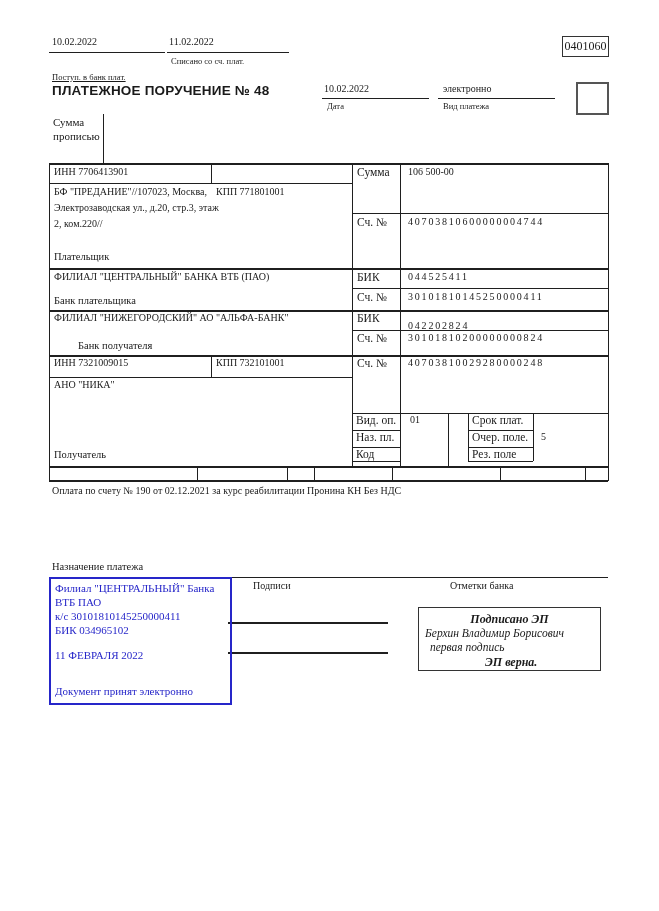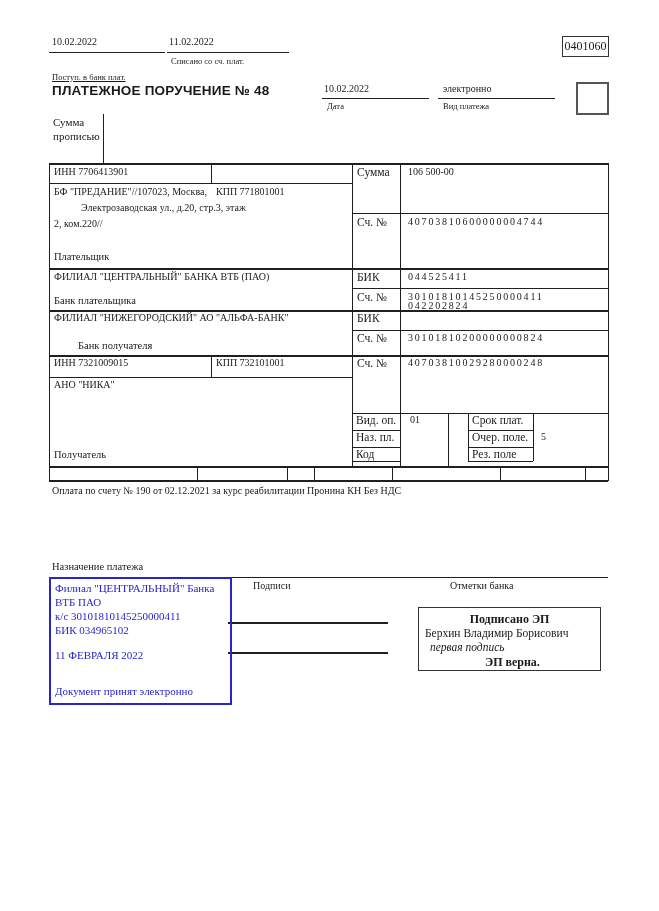--- a/index.html
+++ b/index.html
@@ -16,21 +16,21 @@
   .title{position:absolute;left:52px;top:83px;font-family:"Liberation Sans","DejaVu Sans",sans-serif;
          font-weight:bold;font-size:13.5px;letter-spacing:.2px;white-space:nowrap;}
   .codebox{position:absolute;left:562px;top:36px;width:45px;height:19px;border:1.5px solid #333;
            font-size:12px;text-align:center;line-height:19px;}
   .kindbox{position:absolute;left:576px;top:82px;width:29px;height:29px;border:2px solid #555;}
   .wl{position:absolute;left:53px;top:116px;width:52px;font-size:11px;line-height:13.5px;}
   .stamp{position:absolute;left:49px;top:577px;width:179px;height:124px;border:2px solid #2626c9;
          color:#2626c9;font-size:11px;}
   .stamp div{position:absolute;left:4px;white-space:nowrap;}
   .ep{position:absolute;left:418px;top:607px;width:181px;height:62px;border:1px solid #333;font-size:11.5px;}
-  .ep div{position:absolute;white-space:nowrap;}
+  .ep div{position:absolute;white-space:nowrap;font-style:italic;}
 </style>
 </head>
 <body>
 
 <div class="page">
 
   <div class="t" style="left:52px;top:36px;">10.02.2022</div>
   <div class="hl" style="left:49px;top:52px;width:116px;"></div>
   <div class="sm" style="left:52px;top:72px;text-decoration:underline;">Поступ. в банк плат.</div>
 
@@ -87,36 +87,36 @@
   <div class="vl" style="left:392px;top:466px;height:14px;"></div>
   <div class="vl" style="left:500px;top:466px;height:14px;"></div>
   <div class="vl" style="left:585px;top:466px;height:14px;"></div>
 
   <div class="t" style="left:54px;top:166px;">ИНН 7706413901</div>
   <div class="t" style="left:216px;top:166px;margin-top:20px;">КПП 771801001</div>
   <div class="cl" style="left:357px;top:166px;">Сумма</div>
   <div class="t" style="left:408px;top:166px;">106 500-00</div>
 
   <div class="t" style="left:54px;top:186px;">БФ "ПРЕДАНИЕ"//107023, Москва,</div>
-  <div class="t" style="left:54px;top:202px;margin-left:27px;">Электрозаводская ул., д.20, стр.3, этаж</div>
+  <div class="t" style="left:54px;top:202px;">Электрозаводская ул., д.20, стр.3, этаж</div>
   <div class="t" style="left:54px;top:218px;">2, ком.220//</div>
   <div class="cl" style="left:357px;top:216px;">Сч. №</div>
   <div class="t num" style="left:408px;top:216px;text-align:right;">40703810600000004744</div>
   <div class="fl" style="left:54px;top:251px;">Плательщик</div>
 
   <div class="t" style="left:54px;top:271px;">ФИЛИАЛ "ЦЕНТРАЛЬНЫЙ" БАНКА ВТБ (ПАО)</div>
   <div class="cl" style="left:357px;top:271px;">БИК</div>
   <div class="t num" style="left:408px;top:271px;">044525411</div>
   <div class="cl" style="left:357px;top:291px;">Сч. №</div>
   <div class="t num" style="left:408px;top:291px;">30101810145250000411</div>
   <div class="fl" style="left:54px;top:295px;">Банк плательщика</div>
 
   <div class="t" style="left:54px;top:312px;">ФИЛИАЛ "НИЖЕГОРОДСКИЙ" АО "АЛЬФА-БАНК"</div>
   <div class="cl" style="left:357px;top:312px;">БИК</div>
-  <div class="t num" style="left:408px;top:300px;">042202824</div>
+  <div class="t num" style="left:408px;top:320px;">042202824</div>
   <div class="cl" style="left:357px;top:332px;">Сч. №</div>
   <div class="t num" style="left:408px;top:332px;text-align:right;">30101810200000000824</div>
   <div class="fl" style="left:54px;top:340px;margin-left:24px;">Банк получателя</div>
 
   <div class="t" style="left:54px;top:357px;">ИНН 7321009015</div>
   <div class="t" style="left:216px;top:357px;">КПП 732101001</div>
   <div class="cl" style="left:357px;top:357px;">Сч. №</div>
   <div class="t num" style="left:408px;top:357px;">40703810029280000248</div>
   <div class="t" style="left:54px;top:379px;">АНО "НИКА"</div>
   <div class="fl" style="left:54px;top:449px;">Получатель</div>

